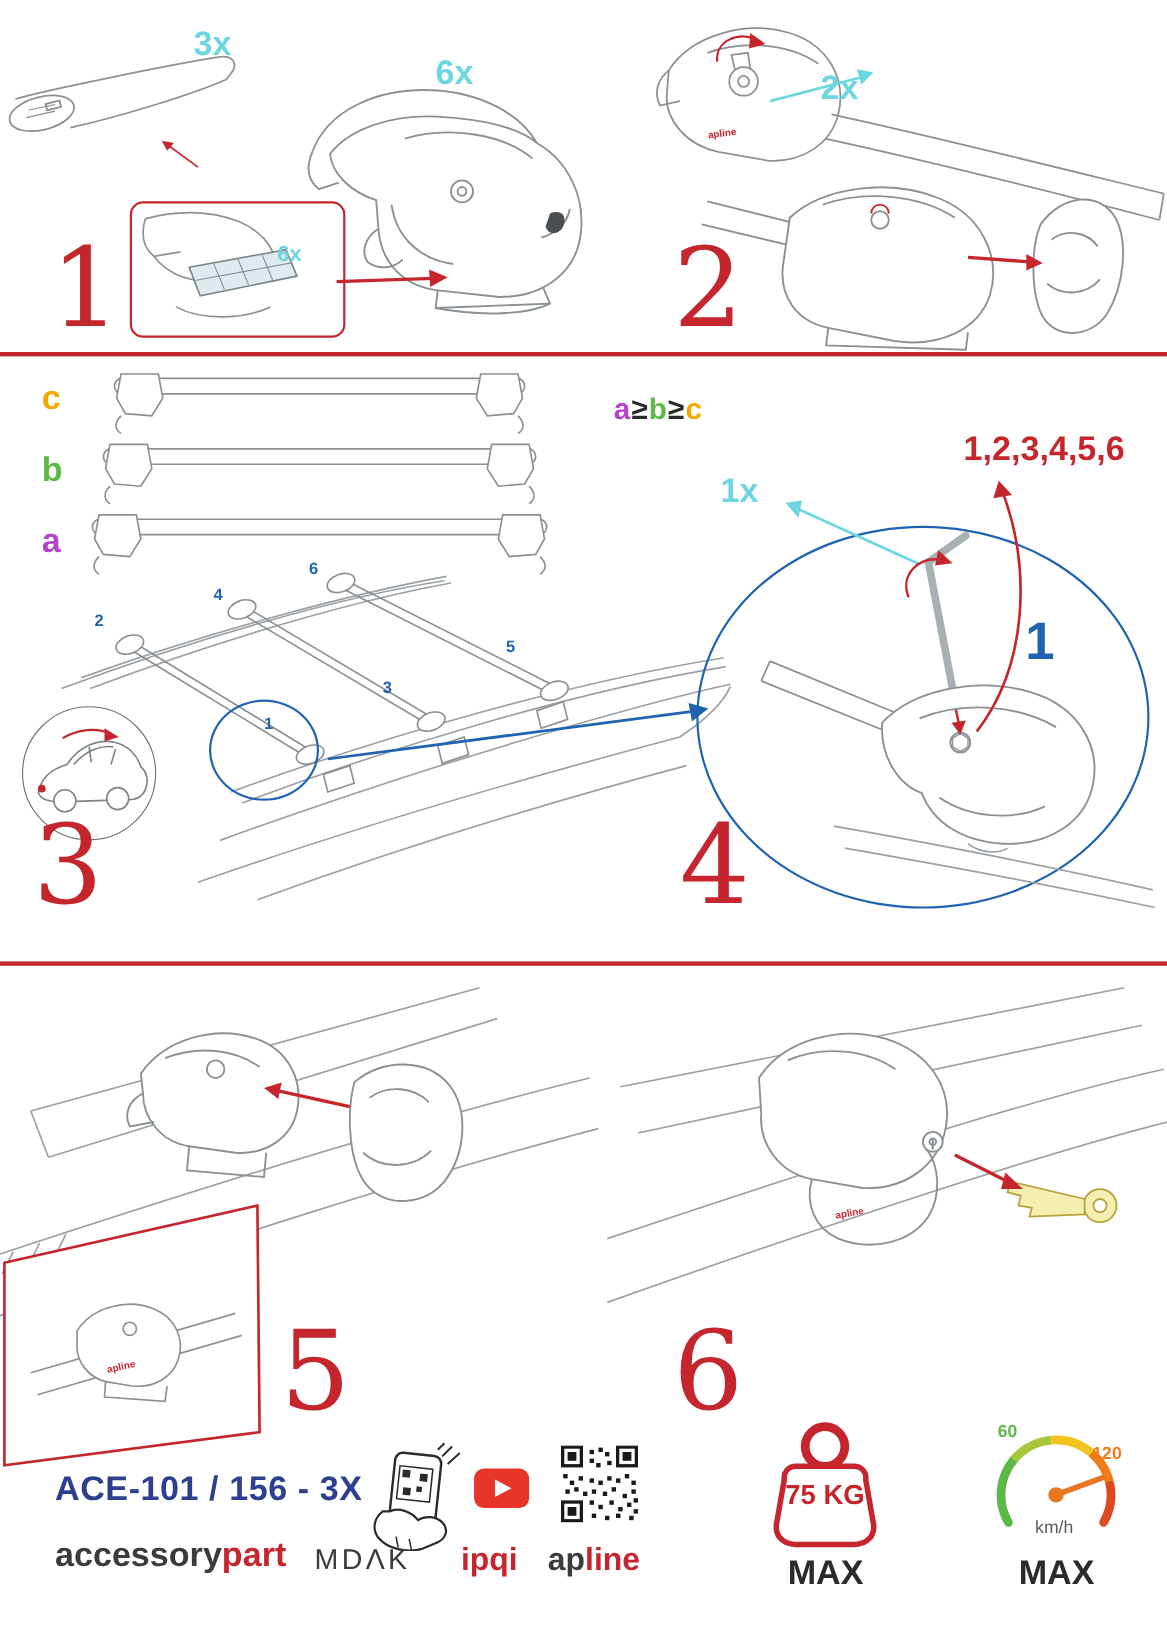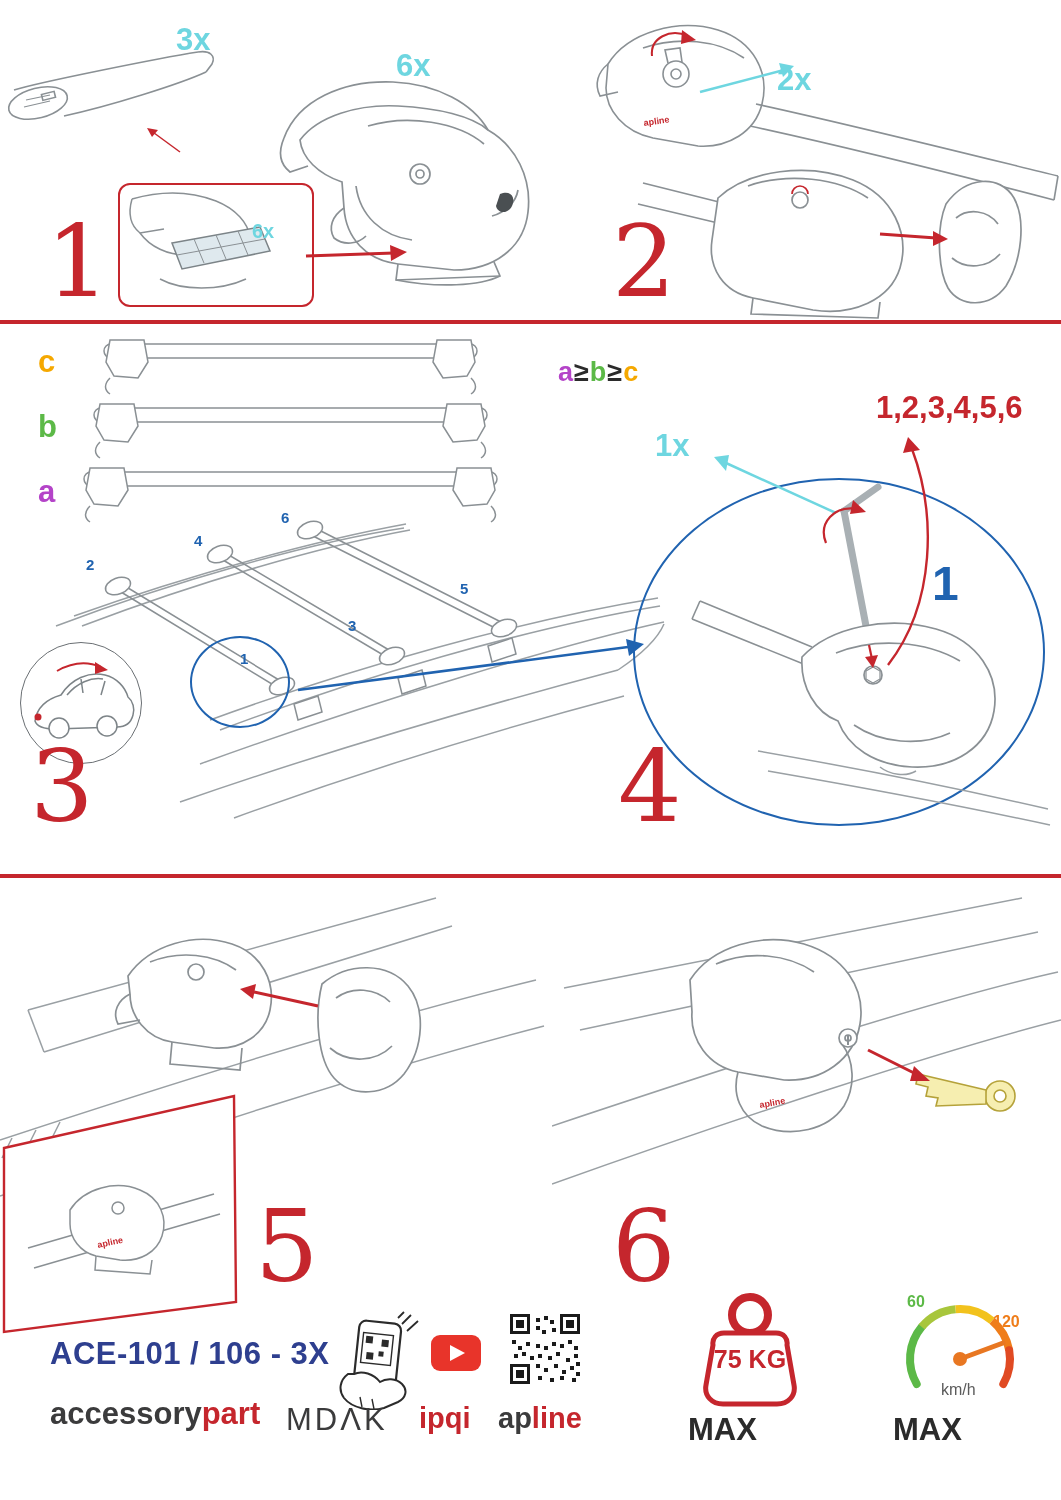--- a/index.html
+++ b/index.html
@@ -19,25 +19,25 @@
   .col-c { color:#f5a800; }
   .col-dark { color:#2b2b2b; }
   .compare { font-weight:700; font-size:27px; letter-spacing:1px; }
   .sequence { color:#c5262d; font-weight:700; font-size:31px;text-align:center; }
   .bignum-blue { color:#2063b0; font-weight:700; font-size:48px; }
   .ellipse-frame { position:absolute; border:2.5px solid #2063b0; border-radius:50%; }
   .circle-frame { position:absolute; border:1.5px solid #6a6f73; border-radius:50%; overflow:hidden; }
   .model { color:#2e3f8f; font-weight:700; font-size:31px; letter-spacing:0.5px; }
   .brandline { font-weight:700; font-size:31px; color:#3b3b3c; }
   .brand-red { color:#c5262d; }
-  .mdak { font-size:31px; color:#3b3b3c; letter-spacing:3px; font-weight:500; }
+  .mdak { font-size:26px; color:#3b3b3c; letter-spacing:3px; font-weight:500; }
   .ipqi { font-weight:700; font-size:29px; color:#c5262d; }
   .apline { font-weight:700; font-size:29px; color:#3b3b3c; }
   .kg { color:#c5262d; font-weight:700; font-size:25px; text-align:center; }
-  .max { color:#2b2b2b; font-weight:700; font-size:31px; text-align:left; }
+  .max { color:#2b2b2b; font-weight:700; font-size:31px; text-align:center; }
   .speed60 { color:#5cb947; font-weight:700; font-size:16px; }
   .speed120 { color:#ef7d1a; font-weight:700; font-size:16px; }
   .kmh { color:#5b5b5b; font-size:16px; font-weight:400; }
   .tinybrand { font-size:9px; font-weight:bold; fill:#c5262d; font-family:"Liberation Sans",sans-serif; }
 </style>
 </head>
 <body>
 
 <div class="page">
 
@@ -130,21 +130,21 @@
       <path d="M398,196 C418,168 452,166 466,190 C478,212 474,252 458,278 C442,300 412,300 400,280 C390,262 388,220 398,196 Z"></path>
       <path d="M408,210 C420,200 440,202 450,216" fill="none"></path>
       <path d="M404,250 C418,262 440,260 452,246" fill="none"></path>
     </g>
     <g>
       <line x1="332" y1="226" x2="388" y2="230" stroke="#c5262d" stroke-width="3"></line>
       <polygon points="400,231 385,223 385,238" fill="#c5262d"></polygon>
     </g>
   </svg>
 
-  <div class="abs qty" style="left:777px;top:62px">2x</div>
+  <div class="abs qty" style="left:746px;top:62px">2x</div>
   <div class="abs stepnum" style="left:612px;top:212px">2</div>
 
   <div class="divider" style="top:320px"></div>
 
   <div class="abs barlabel col-c" style="left:38px;top:344px">c</div>
   <div class="abs barlabel col-b" style="left:38px;top:409px">b</div>
   <div class="abs barlabel col-a" style="left:38px;top:474px">a</div>
 
   <svg class="abs" style="left:68px;top:332px" width="445" height="200" viewBox="0 0 445 200">
 
@@ -341,21 +341,21 @@
       <path d="M434,202 L366,186 L364,196 L376,199 L374,208 L386,210 L384,218 L434,216 Z"></path>
     </g>
     <g>
       <line x1="316" y1="162" x2="364" y2="186" stroke="#c5262d" stroke-width="3"></line>
       <polygon points="378,193 362,178 358,193" fill="#c5262d"></polygon>
     </g>
   </svg>
 
   <div class="abs stepnum" style="left:612px;top:1197px">6</div>
 
-  <div class="abs model" style="left:50px;top:1336px">ACE-101 / 106 - 3X</div>
+  <div class="abs model" style="left:50px;top:1336px">ACE-101 / 156 - 3X</div>
   <div class="abs brandline" style="left:50px;top:1396px"><span>accessory</span><span class="brand-red">part</span></div>
 
   <svg class="abs" style="left:326px;top:1310px" width="96" height="100" viewBox="0 0 96 100">
     <g stroke="#2b2b2b" stroke-width="2.2" fill="#fff">
       <rect x="30" y="12" width="42" height="74" rx="7" transform="rotate(6 51 49)"></rect>
       <rect x="36" y="24" width="30" height="30" transform="rotate(6 51 39)" stroke-width="1.4"></rect>
     </g>
     <g fill="#2b2b2b" transform="rotate(6 51 39)">
       <rect x="39" y="27" width="7" height="7"></rect>
       <rect x="55" y="29" width="7" height="7"></rect>

